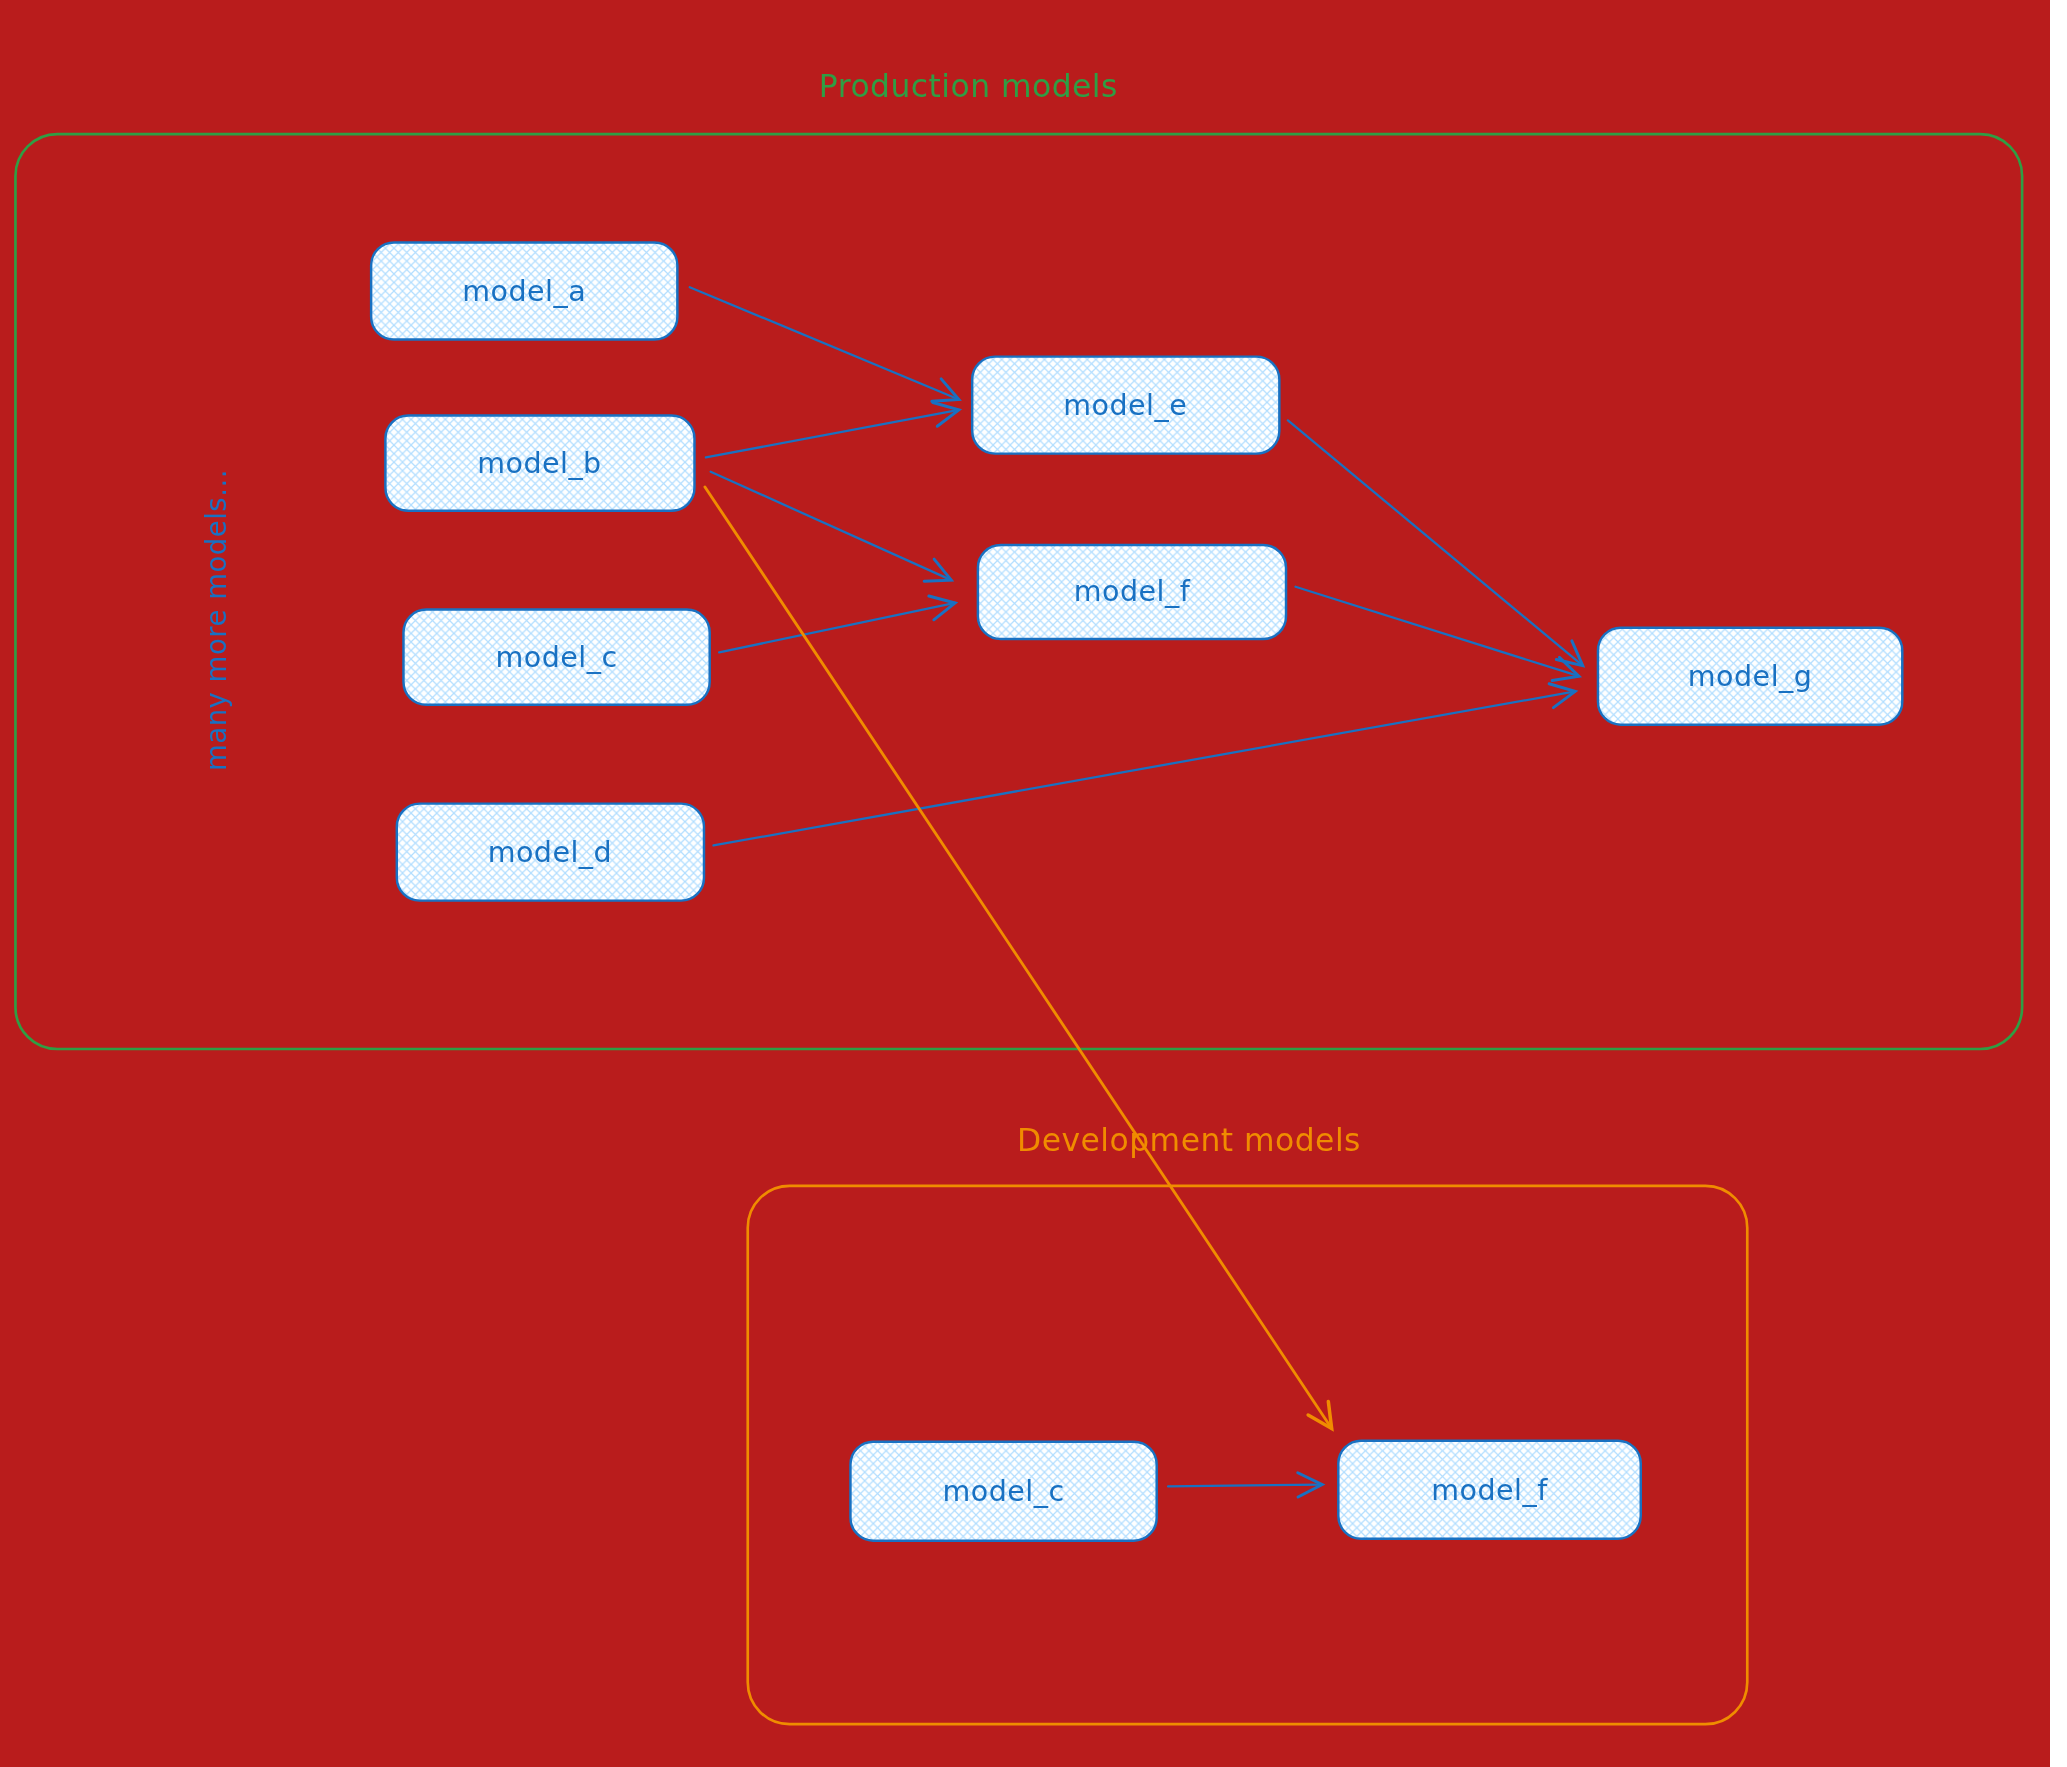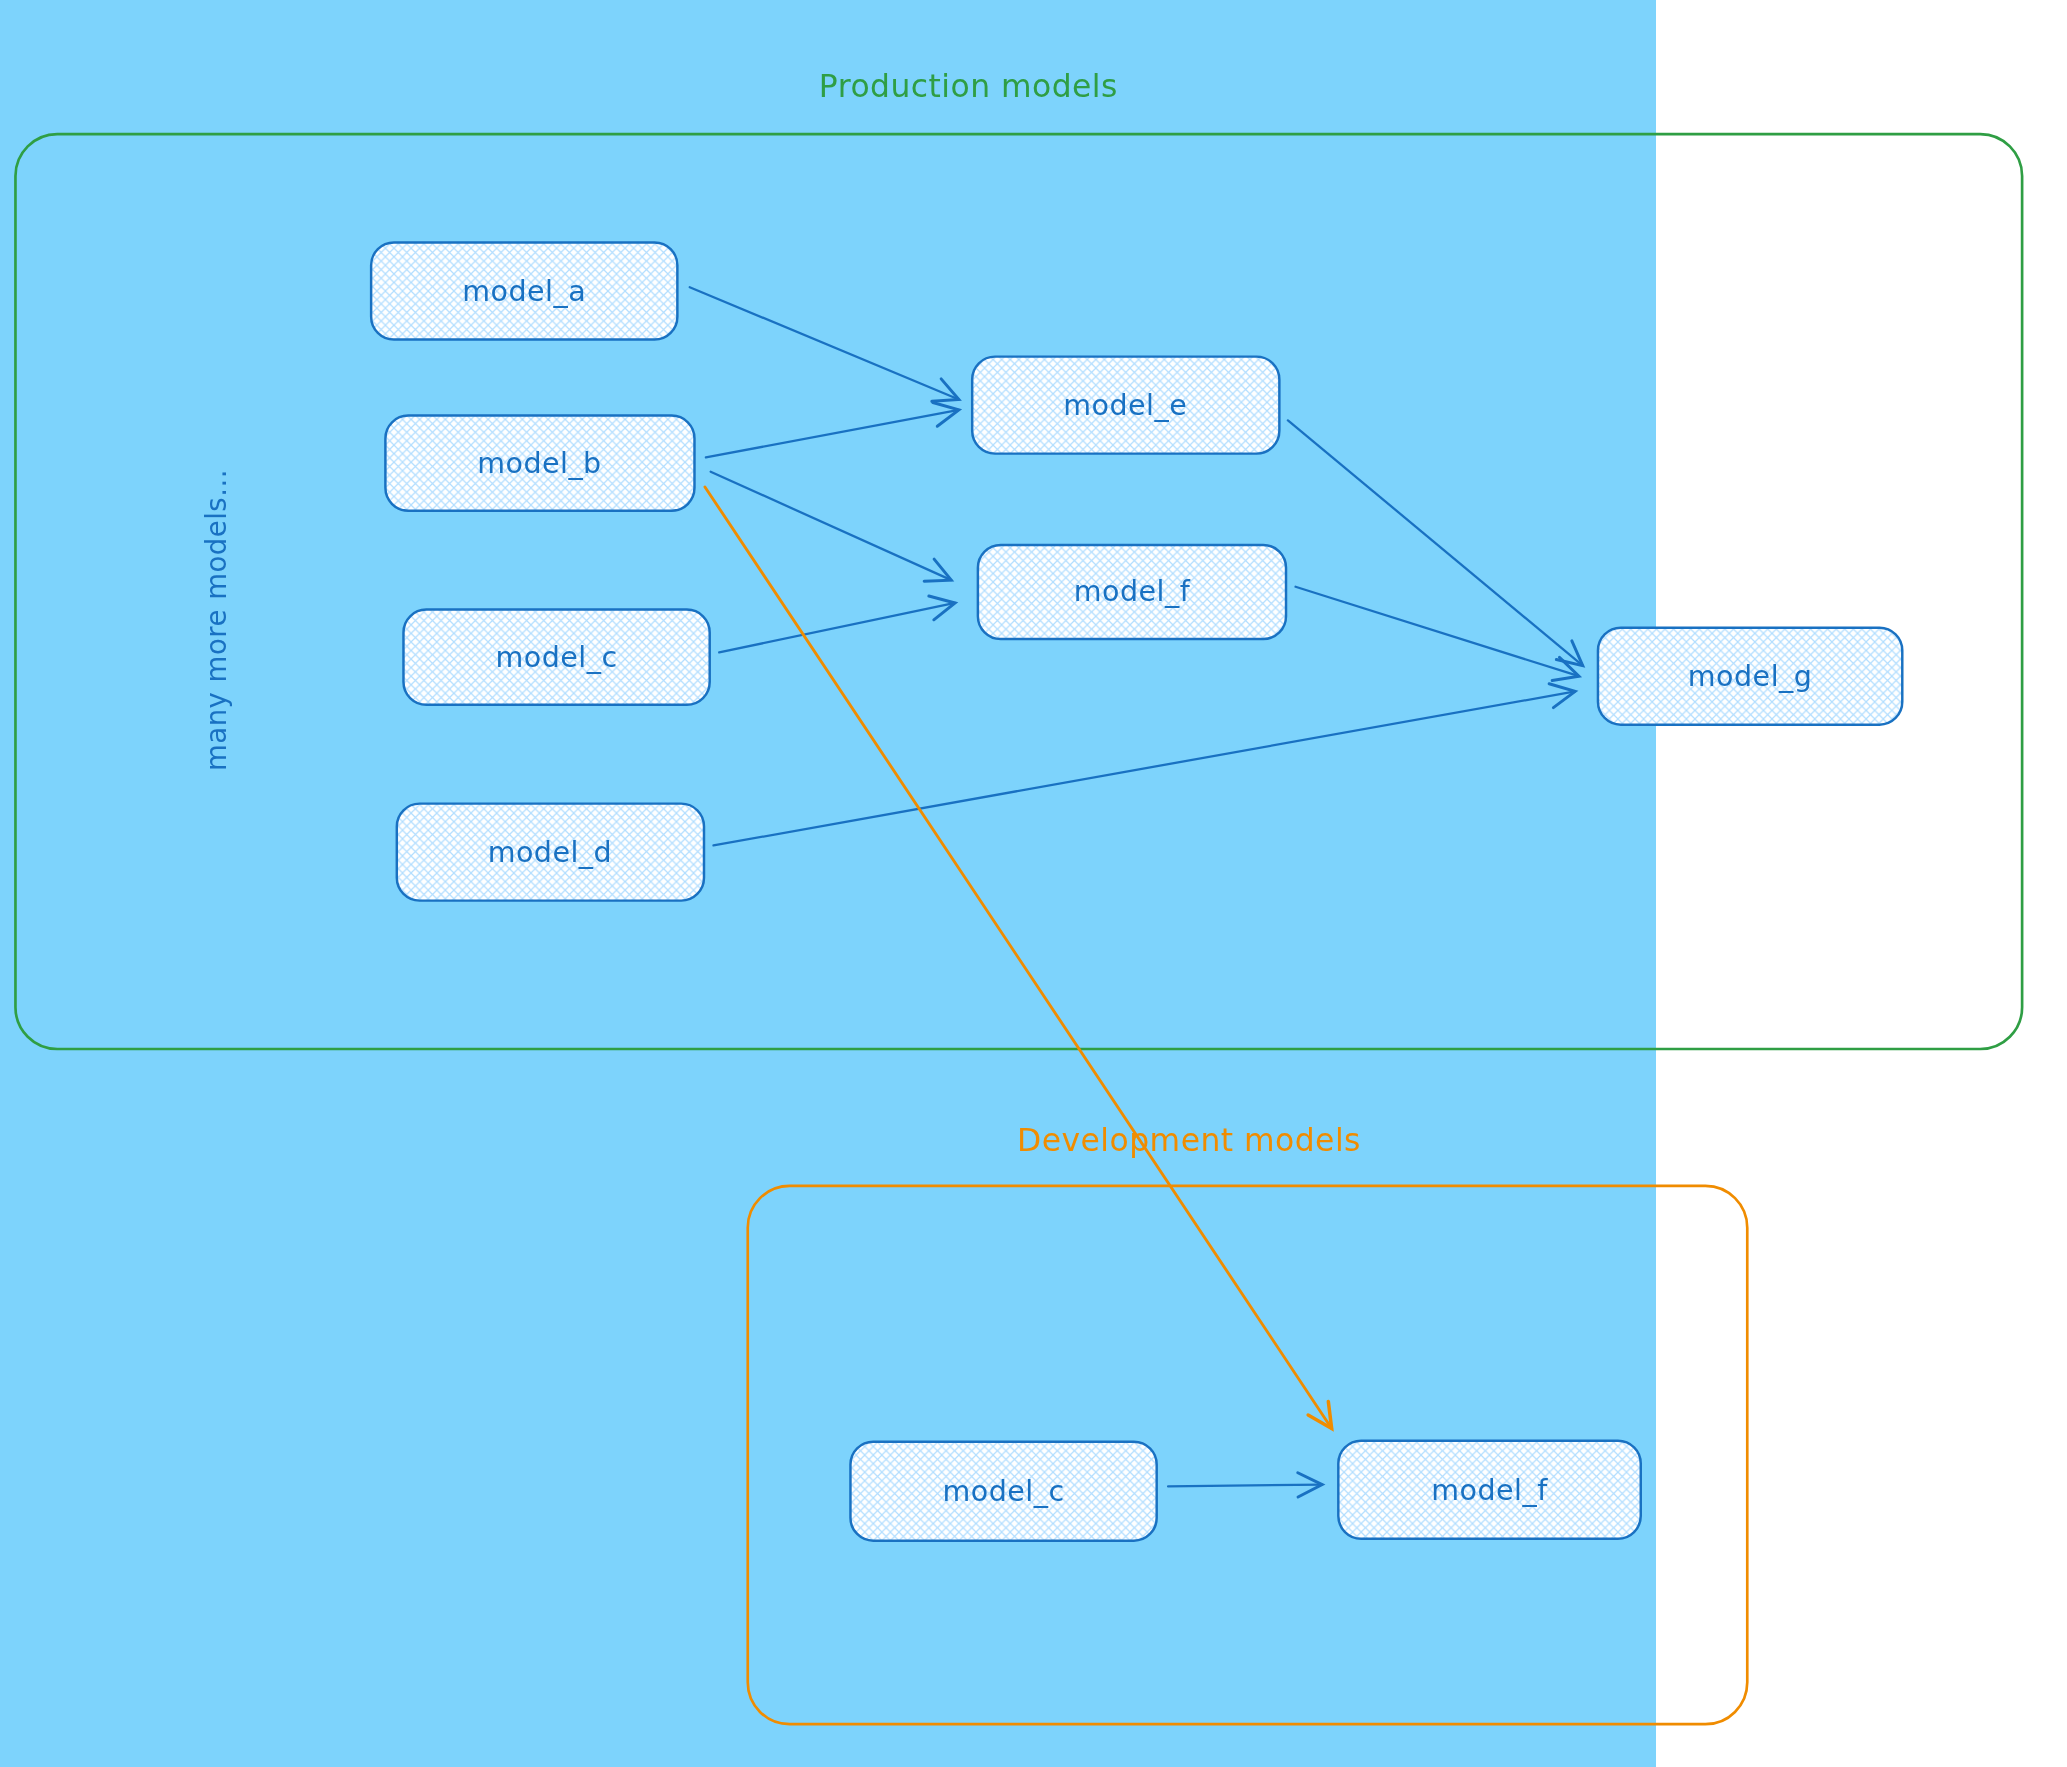--- a/index.html
+++ b/index.html
@@ -2,23 +2,23 @@
 <html style="font-size:15px"><head>
 <meta charset="utf-8">
 <style>
   html, body {
     margin: 0;
     padding: 0;
     background: #ffffff;
   }
   .stage {
     position: relative;
-    width: 1656px;
+    width: 2050px;
     height: 1767px;
-    background: #7dd3fc;
+    background: #b91c1c;
     font-family: "DejaVu Sans", sans-serif;
   }
   svg { display: block; }
   .container-rect {
     fill: none;
     stroke-width: 2.8;
   }
   .container-rect.prod { stroke: #2f9e44; }
   .container-rect.dev  { stroke: #f08c00; }
   .node-rect {

